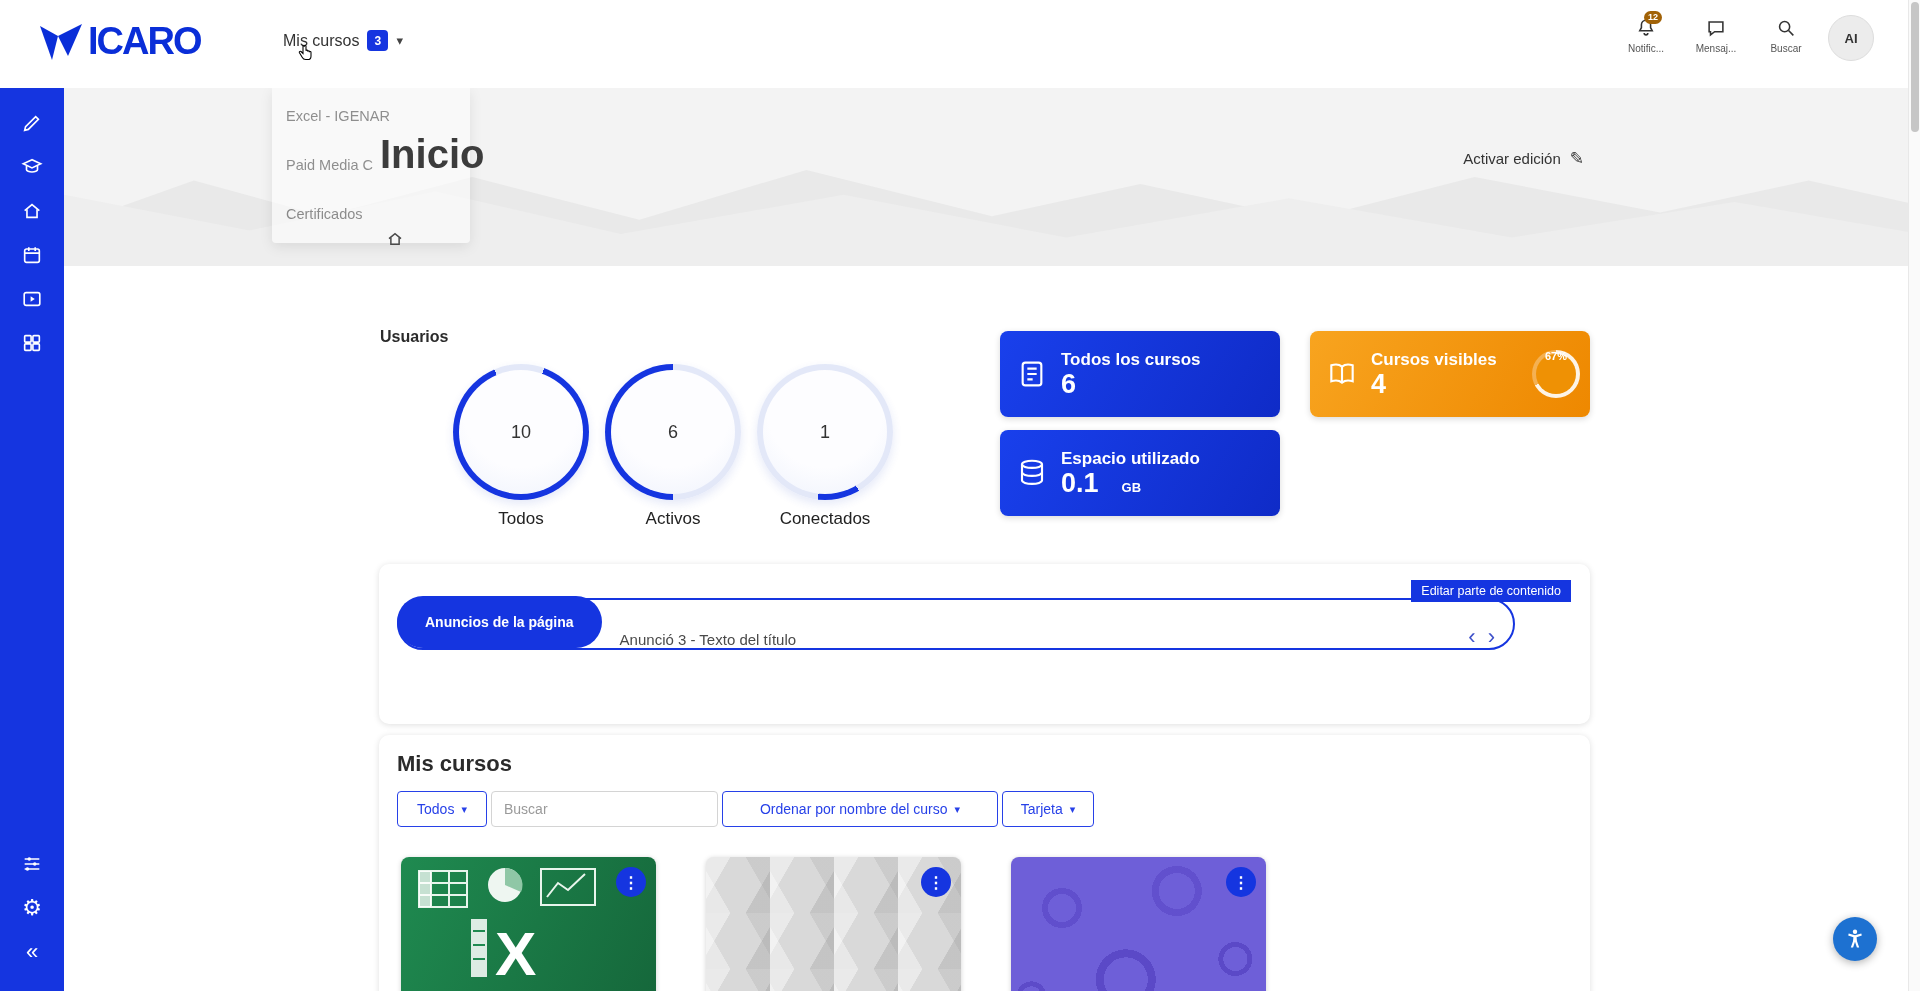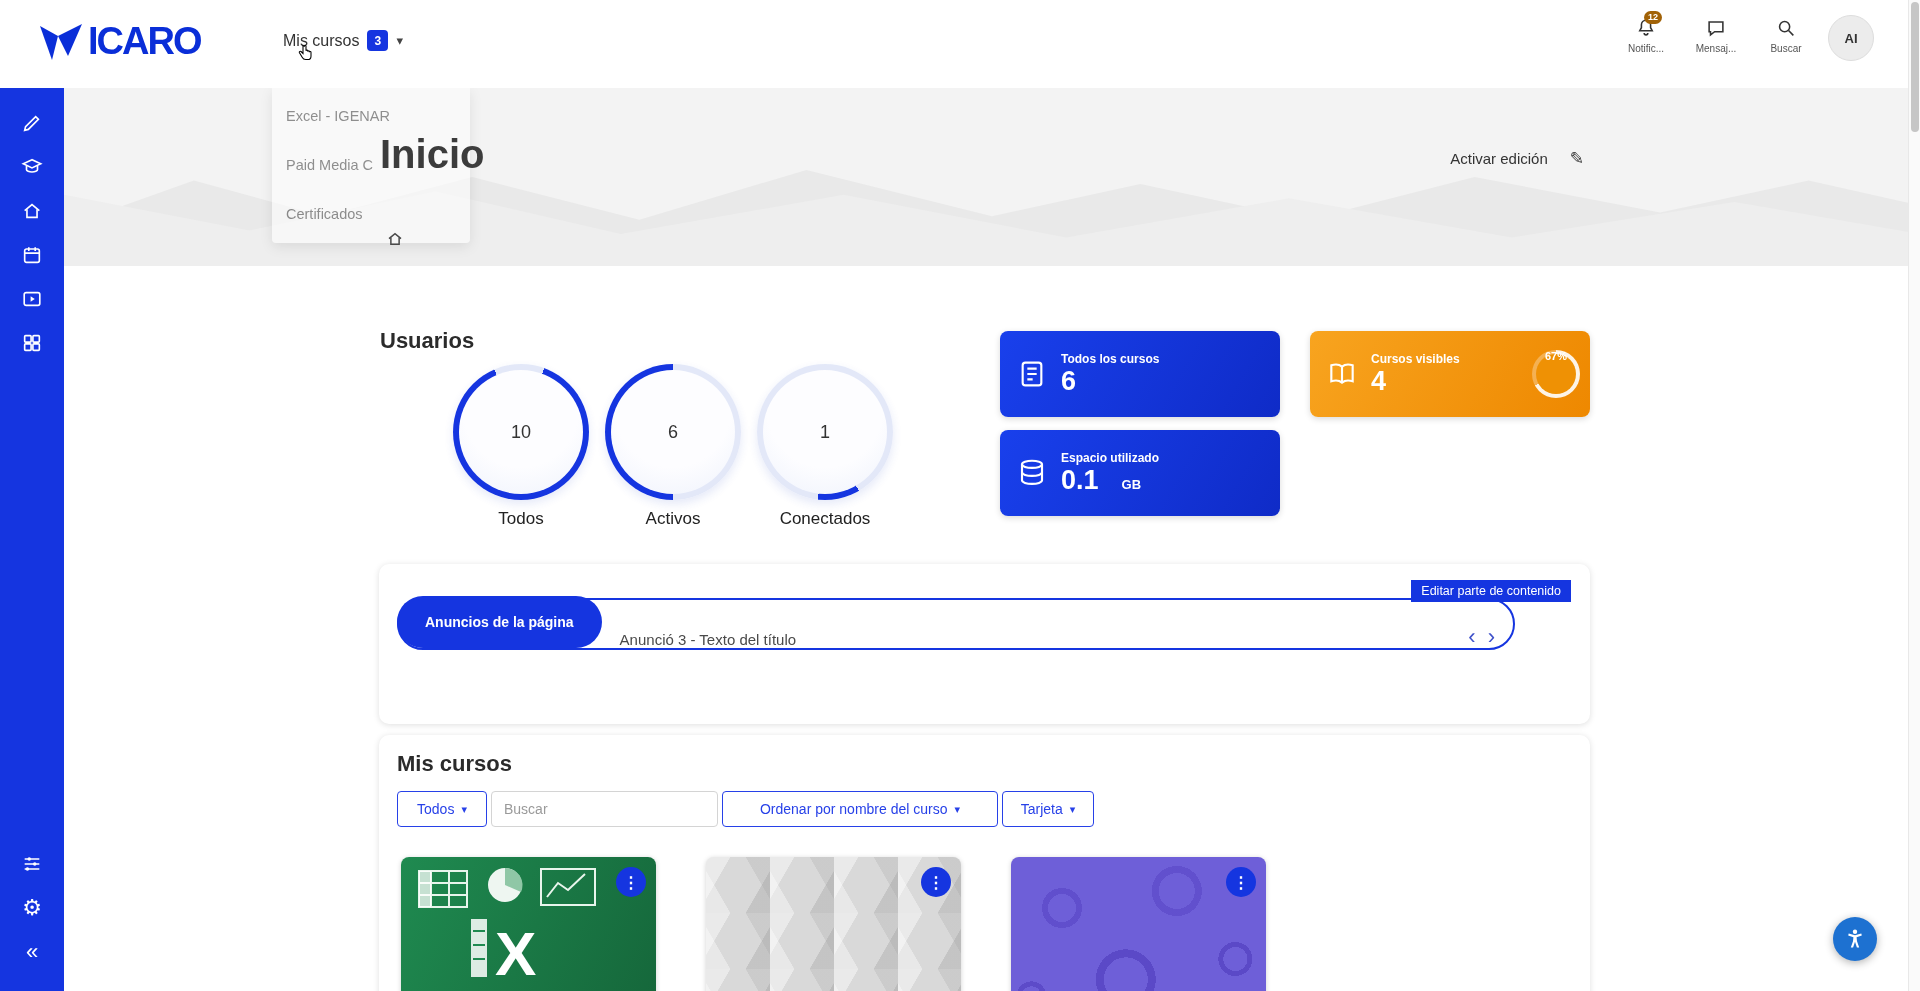--- a/index.html
+++ b/index.html
@@ -28,42 +28,42 @@
   .sidebar-bottom{position:absolute;bottom:15px;left:0;width:64px;display:flex;flex-direction:column;align-items:center}
   .side-glyph{color:#fff;font-size:22px;line-height:1}
 
   
   .band{position:absolute;left:64px;top:88px;width:1856px;height:178px;background:#f3f3f3;overflow:hidden}
   .mtn{position:absolute;inset:0}
   .mtn1{background:#e9e9e9;clip-path:polygon(0% 100%,0% 78%,7% 52%,14% 72%,22% 50%,31% 74%,40% 46%,50% 72%,58% 54%,67% 74%,76% 50%,86% 70%,94% 52%,100% 66%,100% 100%)}
   .mtn2{background:#eeeeee;clip-path:polygon(0 100%,0 60%,10% 80%,20% 58%,30% 82%,42% 60%,54% 84%,66% 62%,78% 84%,90% 64%,100% 82%,100% 100%)}
   .page-title{position:absolute;left:380px;top:132px;font-size:40px;font-weight:700;color:#3c3c3c;z-index:6}
   .breadcrumb-home{position:absolute;left:386px;top:230px;z-index:6;cursor:pointer}
-  .edit-toggle{position:absolute;right:336px;top:148px;display:flex;gap:22px;align-items:center;font-size:15px;color:#333;z-index:6;cursor:pointer}
+  .edit-toggle{position:absolute;right:336px;top:148px;display:flex;gap:9px;align-items:center;font-size:15px;color:#333;z-index:6;cursor:pointer}
   .edit-toggle .pencil-glyph{font-size:17px}
 
   
   .dropdown{position:absolute;left:272px;top:88px;width:198px;background:#fff;box-shadow:0 4px 14px rgba(0,0,0,.16);opacity:.55;z-index:5;padding:4px 0;border-radius:0 0 4px 4px}
   .dropdown-item{height:49px;line-height:49px;padding-left:14px;font-size:14.5px;color:#3c3c3c;cursor:pointer;white-space:nowrap;overflow:hidden}
 
   
-  .usuarios-title{position:absolute;left:380px;top:328px;font-size:22px;font-weight:700;color:#2b2b2b}
+  .usuarios-title{position:absolute;left:380px;top:328px;font-size:16px;font-weight:700;color:#2b2b2b}
   .gauges{position:absolute;left:445px;top:364px;display:flex}
   .gauge{width:152px;display:flex;flex-direction:column;align-items:center}
   .gauge-ring{width:136px;height:136px;border-radius:50%;position:relative;box-shadow:0 4px 10px rgba(40,70,200,.12)}
   .gauge-inner{position:absolute;inset:6px;background:radial-gradient(circle at 50% 32%,#fdfdff 55%,#eef2fc);border-radius:50%;display:flex;align-items:center;justify-content:center;font-size:18px;color:#333}
   .gauge-label{margin-top:9px;font-size:17px;color:#222}
 
   .stat-cards{position:absolute;left:1000px;top:331px;display:grid;grid-template-columns:280px 280px;gap:13px 30px}
   .stat-card{height:86px;border-radius:8px;color:#fff;display:flex;align-items:center;padding:0 16px;position:relative;cursor:pointer;box-shadow:0 2px 6px rgba(0,0,0,.15)}
   .stat-blue{background:linear-gradient(120deg,#1940ec,#0f2bc7)}
   .stat-orange{background:linear-gradient(120deg,#f8a41f,#ee8800)}
   .stat-pink{background:linear-gradient(120deg,#ee5a7c,#d84367)}
   .stat-icon{margin-right:13px;flex:0 0 auto}
-  .stat-title{font-size:12px;font-weight:700;line-height:1.25}
+  .stat-title{font-size:17px;font-weight:700;line-height:1.25}
   .stat-value{font-size:27px;font-weight:700;line-height:1.1}
   .stat-value-row{display:flex;align-items:baseline;gap:23px}
   .stat-unit{font-size:13px;font-weight:700}
   .pct-badge{position:absolute;right:10px;top:50%;transform:translateY(-50%);width:48px;height:48px;border-radius:50%;display:flex;align-items:flex-start;justify-content:center;font-size:11px;font-weight:700;color:#fff}
   .pct-badge::before{content:"";position:absolute;inset:4px;border-radius:50%;background:#ef9104}
   .pct-badge span{position:relative}
 
   
   .ann-card{position:absolute;left:379px;top:564px;width:1211px;height:160px;background:#fff;border-radius:10px;box-shadow:0 1px 6px rgba(0,0,0,.13)}
   .ann-bar{position:absolute;left:18px;top:34px;width:1118px;height:52px;border:2px solid #1535e0;border-radius:28px;display:flex;align-items:flex-end;background:#fff}

